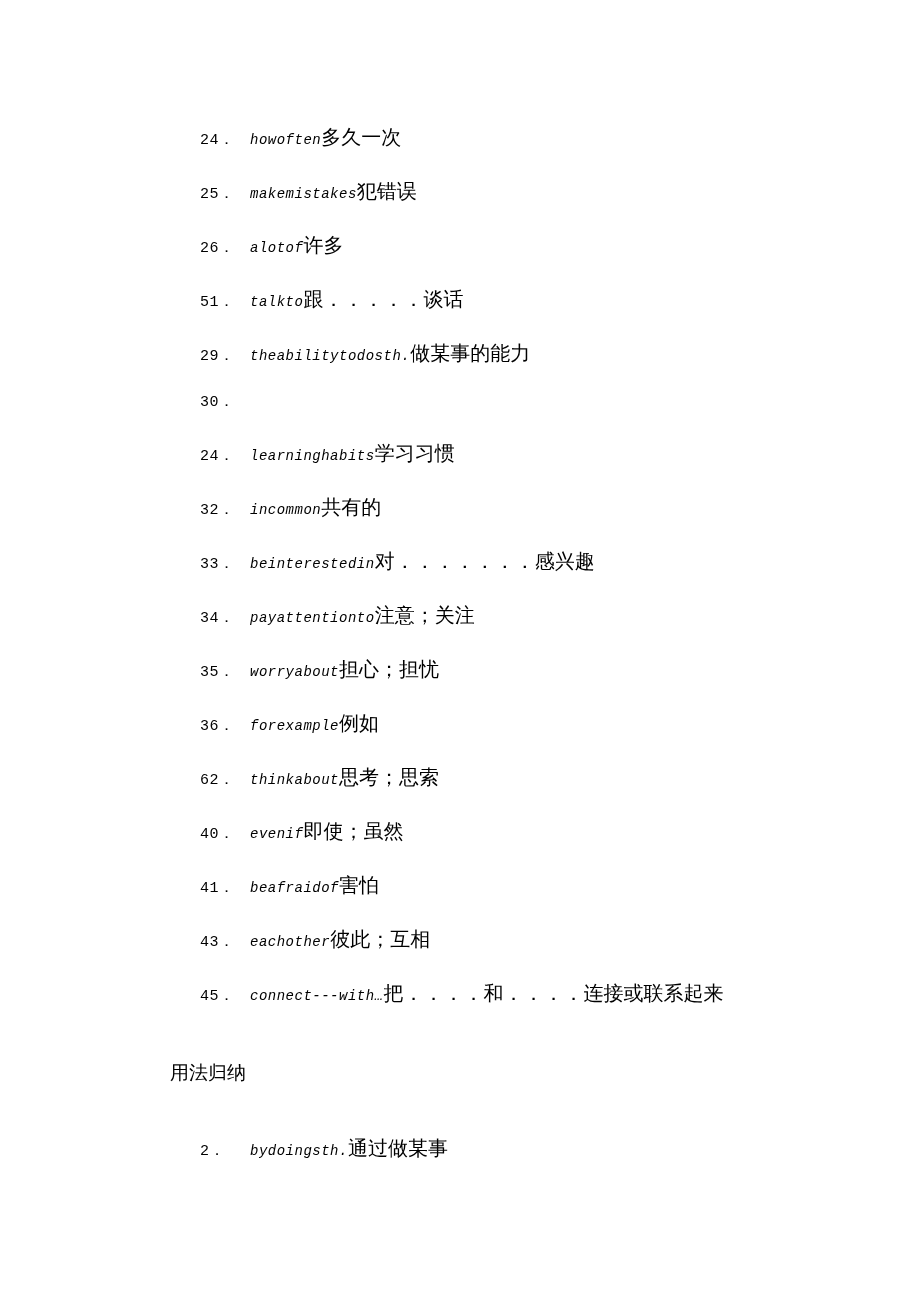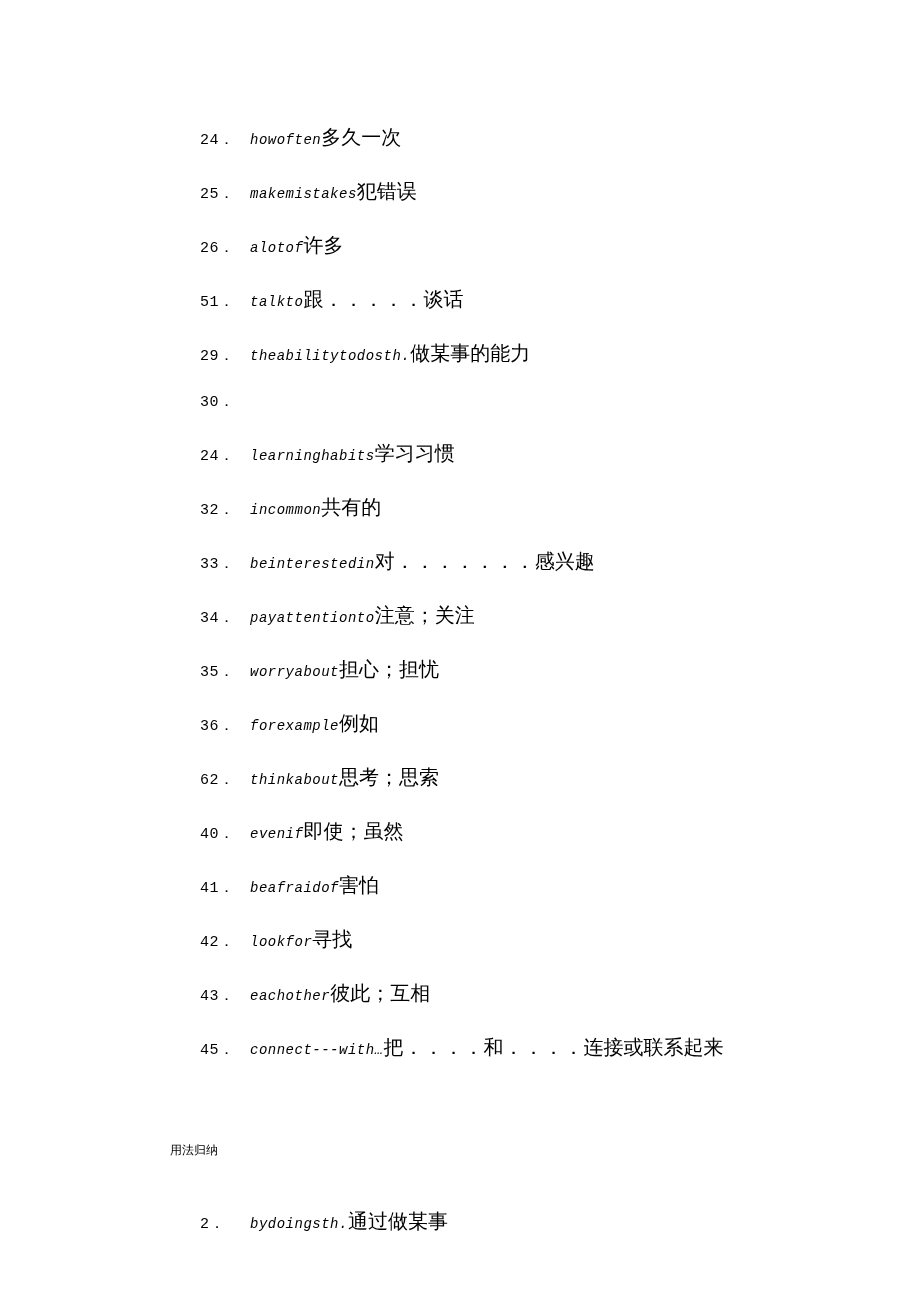--- a/index.html
+++ b/index.html
@@ -35,22 +35,22 @@
     letter-spacing: 0.5px;
     font-style: italic;
   }
   .zh {
     font-family: "SimSun", "宋体", serif;
     font-size: 20px;
     margin-top: 24px;
   }
   .section-title {
     font-family: Liberation Mono, monospace;
-    font-size: 12px;
-    margin: 78px 0 45px -30px;
+    font-size: 19px;
+    margin: 50px 0 45px -30px;
   }
 </style>
 </head>
 <body>
 
 <div class="page">
   <div id="vocab-container">
       <div class="item">
         <span class="num">24．</span>
         <span><span class="en">howoften</span><span class="zh">多久一次</span></span>
@@ -104,24 +104,20 @@
       </div>
       <div class="item">
         <span class="num">40．</span>
         <span><span class="en">evenif</span><span class="zh">即使；虽然</span></span>
       </div>
       <div class="item">
         <span class="num">41．</span>
         <span><span class="en">beafraidof</span><span class="zh">害怕</span></span>
       </div>
       <div class="item">
-        <span class="num">42．</span>
-        <span><span class="en">lookfor</span><span class="zh">寻找</span></span>
-      </div>
-      <div class="item">
         <span class="num">43．</span>
         <span><span class="en">eachother</span><span class="zh">彼此；互相</span></span>
       </div>
       <div class="item">
         <span class="num">45．</span>
         <span><span class="en">connect---with…</span><span class="zh">把．．．．和．．．．连接或联系起来</span></span>
       </div>
     </div>
   <div class="section-title">用法归纳</div>
   <div id="usage-container">

